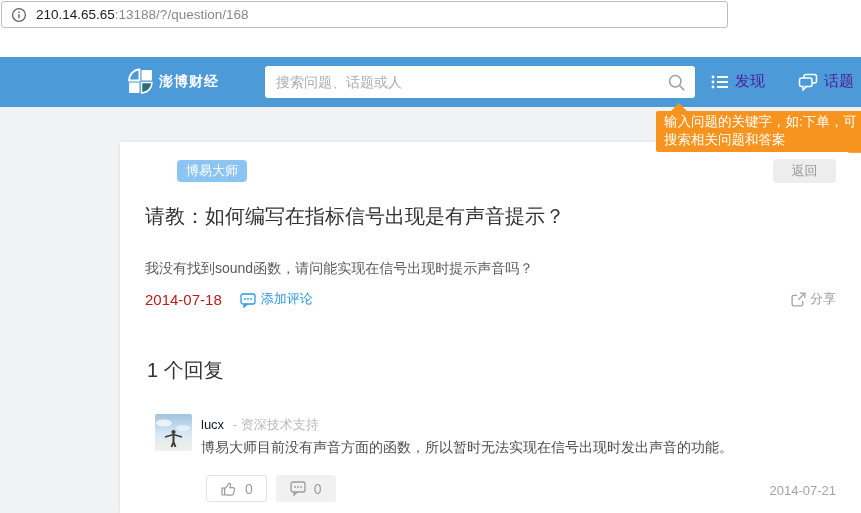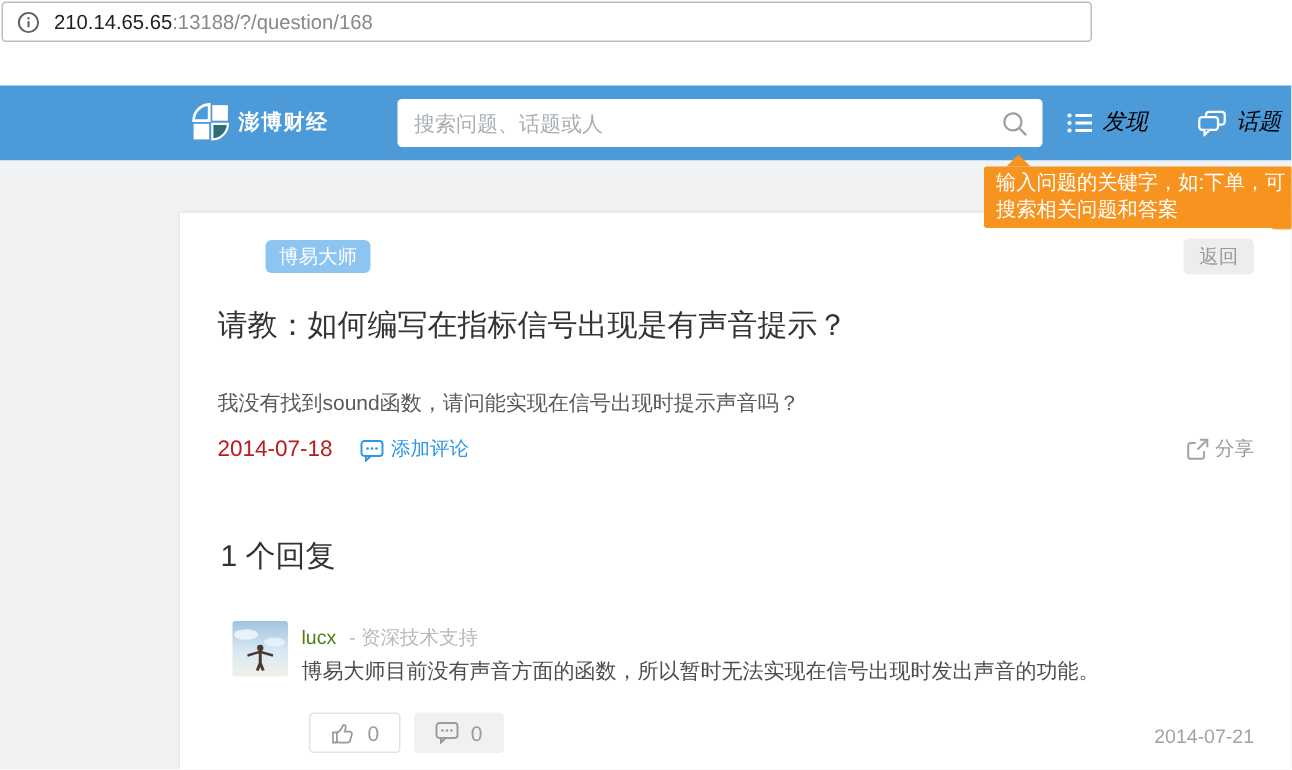--- a/index.html
+++ b/index.html
@@ -27,21 +27,21 @@
   }
   .searchbox input {
     width:100%; height:100%; border:none; outline:none; background:transparent;
     padding:0 38px 0 11px; font-size:14px; color:#333;
     font-family:"Liberation Sans", sans-serif;
   }
   .searchbox input::placeholder { color:#a9aeb3; }
   .search-icon { position:absolute; right:9px; top:7px; }
   .nav-item {
     position:absolute; top:15px; display:flex; align-items:center; gap:6px;
-    color:#000000; font-size:15px; cursor:pointer;font-style:italic;
+    color:#4c1d95; font-size:15px; cursor:pointer;
   }
   .nav-discover { left:711px; }
   .nav-topic { left:798px; }
   
   .tooltip {
     position:absolute; left:656px; top:111px; z-index:6;
     background:#f7941f; color:#fff; font-size:13.5px; line-height:18px;
     padding:2px 8px 3px 8px; border-radius:2px; white-space:nowrap;
   }
   .tooltip-arrow {
@@ -57,38 +57,38 @@
   .pagebg { position:absolute; left:0; top:107px; width:861px; height:406px; background:#f1f2f3; }
   .card {
     position:absolute; left:120px; top:142px; width:741px; height:371px;
     background:#fff; box-shadow:0 0 3px rgba(0,0,0,.10);
   }
   .tag {
     position:absolute; left:25px; top:18px; height:22px; line-height:22px;
     padding:0 9px; background:#8cc5f1; color:#fff; font-size:13px; border-radius:4px;margin-left:32px;
   }
   .back-btn {
-    position:absolute; right:25px; top:17px; width:47px; height:24px; line-height:24px;
+    position:absolute; right:25px; top:17px; width:63px; height:24px; line-height:24px;
     background:#ededed; color:#9a9a9a; font-size:13px; border-radius:4px;
     text-align:center; cursor:pointer;
   }
   .q-title { position:absolute; left:25px; top:61px; font-size:20px; color:#333; }
   .q-body  { position:absolute; left:25px; top:118px; font-size:14px; color:#595959; }
   .q-meta  { position:absolute; left:25px; top:148px; display:flex; align-items:center; gap:18px; }
   .q-date  { font-size:15px; color:#b91c1c; }
   .add-comment { display:flex; align-items:flex-end; gap:5px; color:#2b97e5; font-size:13px; cursor:pointer; }
   .share { position:absolute; right:25px; top:148px; display:flex; align-items:center; gap:4px;
            color:#9b9b9b; font-size:13px; cursor:pointer;margin-left:24px; }
   .replies-heading { position:absolute; left:27px; top:215px; font-size:20px; color:#333; }
   .avatar {
     position:absolute; left:35px; top:272px; width:37px; height:37px; border-radius:2px;
     background:linear-gradient(180deg,#9fc3e0 0%,#d9e9f4 55%,#f2f0e8 100%); overflow:hidden;
   }
   .answer-author { position:absolute; left:81px; top:274px; font-size:13px; }
-  .answer-author .name { color:#4d7c0f; }
+  .answer-author .name { color:#0f172a; }
   .answer-author .suffix { color:#b9b9b9; margin-left:5px; }
   .answer-text { position:absolute; left:81px; top:297px; font-size:14px; color:#4d4d4d; }
   .vote-row { position:absolute; left:86px; top:333px; display:flex; gap:9px; }
   .vote-btn {
     height:27px; display:flex; align-items:center; gap:8px; padding:0 13px;
     border-radius:3px; font-size:14px; color:#9b9b9b; cursor:pointer;
   }
   .btn-like { background:#fff; border:1px solid #e3e3e3; }
   .btn-comments { background:#f1f1f1; border:1px solid #f1f1f1; }
   .answer-date { position:absolute; right:25px; top:341px; font-size:13px; color:#a3a3a3; }

